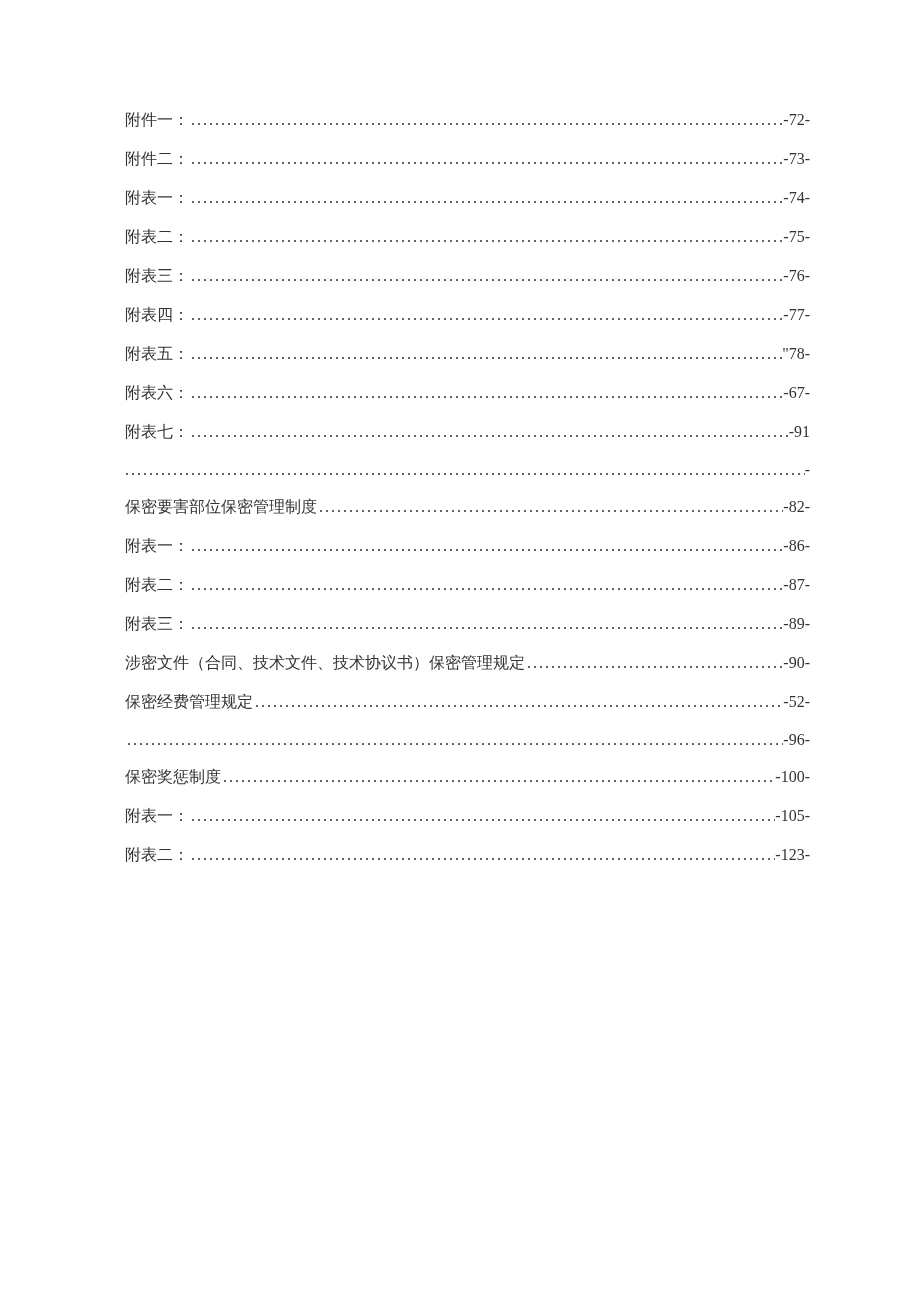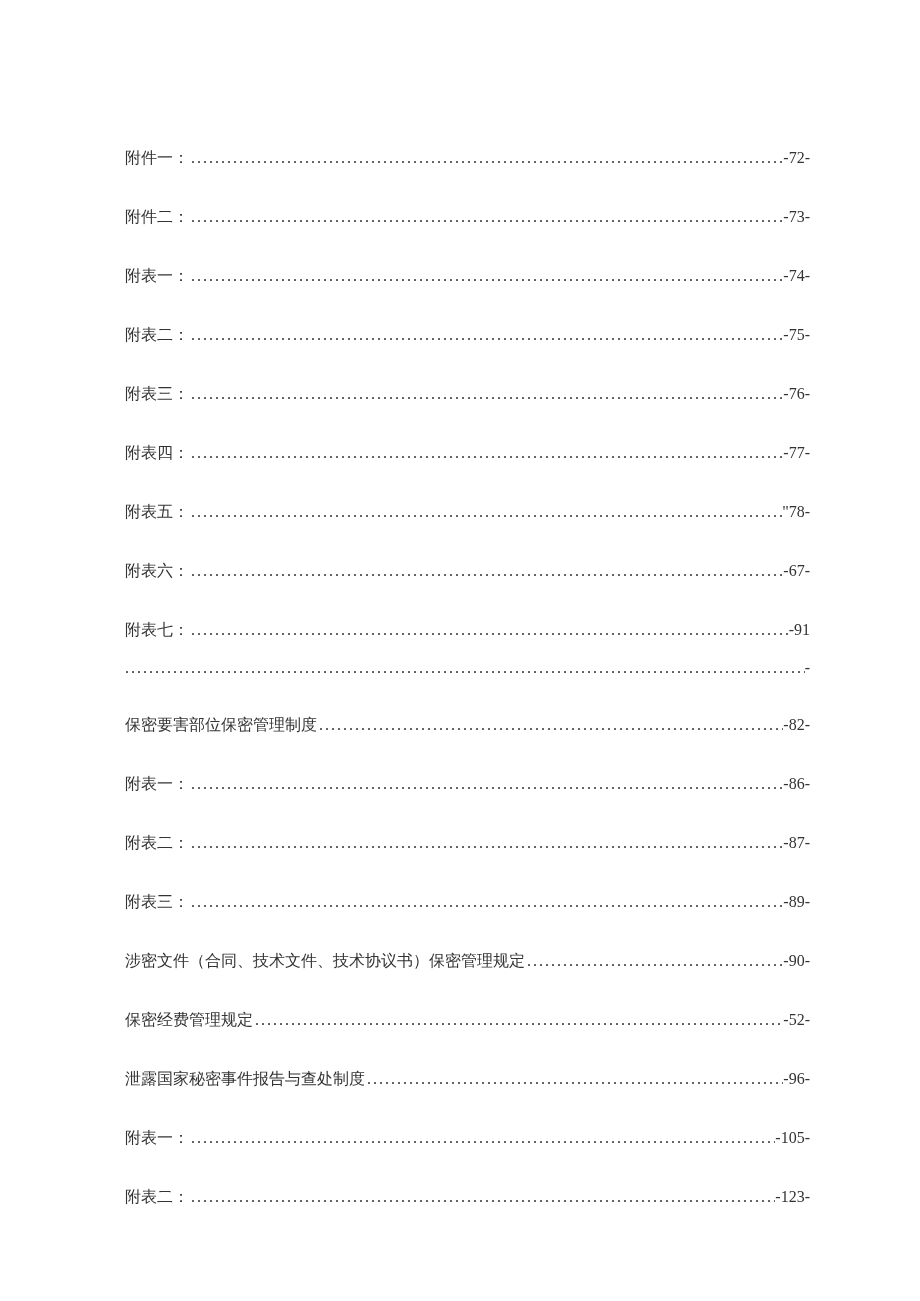--- a/index.html
+++ b/index.html
@@ -14,21 +14,20 @@
       font-family: "SimSun", "宋体", serif;
       font-size: 16px;
       color: #333333;
       padding: 110px 110px 0 125px;
     }
     .toc-line {
       display: flex;
       align-items: baseline;
       margin-bottom: 18px;
       white-space: nowrap;
-      margin-top: 38px;
     }
     .toc-label {
       flex-shrink: 0;
     }
     .toc-dots {
       flex: 1;
       overflow: hidden;
       letter-spacing: 2px;
       color: #333333;
       padding: 0 2px;
@@ -135,23 +134,27 @@
       <span class="toc-label">涉密文件（合同、技术文件、技术协议书）保密管理规定</span>
       <span class="toc-dots"></span>
       <span class="toc-page">-90-</span>
     </div>
     <div class="toc-line">
       <span class="toc-label">保密经费管理规定</span>
       <span class="toc-dots"></span>
       <span class="toc-page">-52-</span>
     </div>
     <div class="toc-line">
-      <span class="toc-label">泄露国家秘密事件报告与查处制度</span>
       <span class="toc-dots"></span>
       <span class="toc-page">-96-</span>
+    </div>
+    <div class="toc-line">
+      <span class="toc-label">保密奖惩制度</span>
+      <span class="toc-dots"></span>
+      <span class="toc-page">-100-</span>
     </div>
     <div class="toc-line">
       <span class="toc-label">附表一：</span>
       <span class="toc-dots"></span>
       <span class="toc-page">-105-</span>
     </div>
     <div class="toc-line">
       <span class="toc-label">附表二：</span>
       <span class="toc-dots"></span>
       <span class="toc-page">-123-</span>

